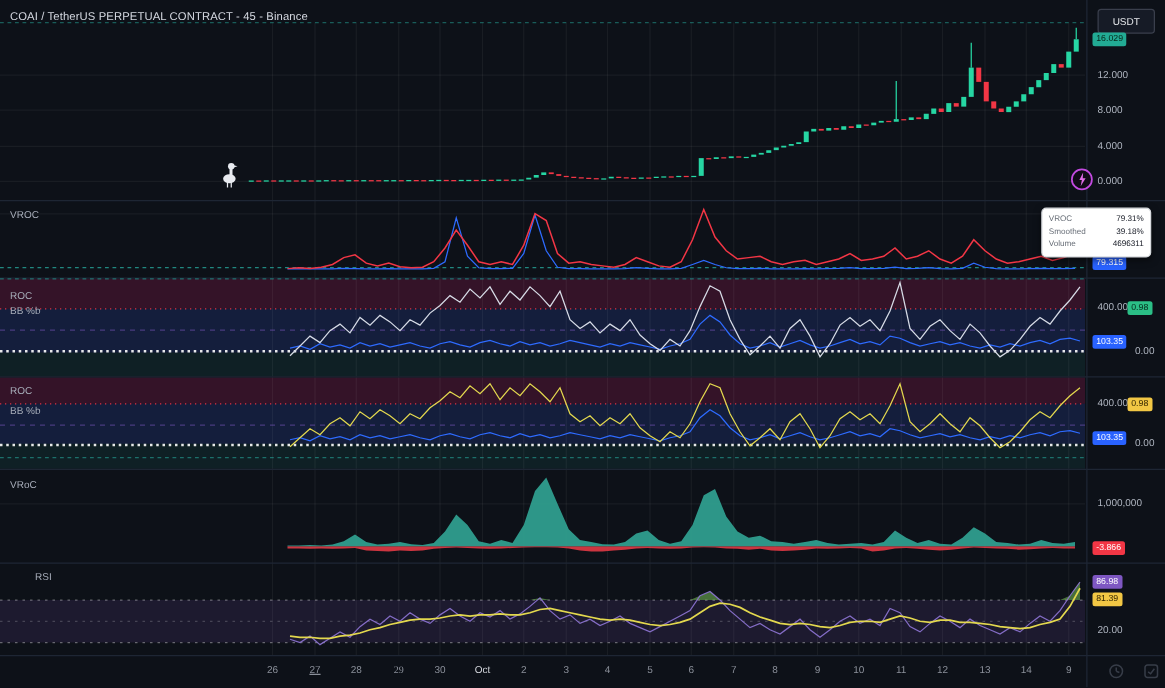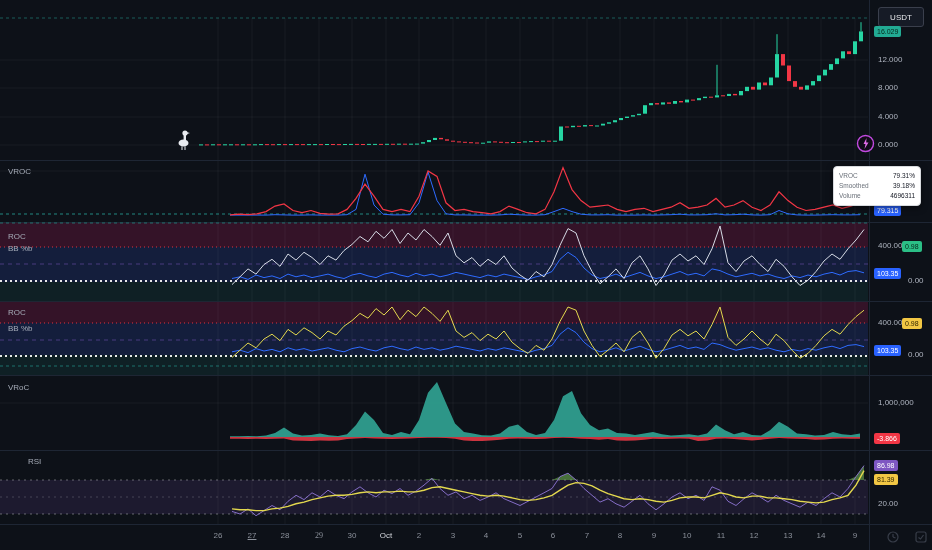--- a/index.html
+++ b/index.html
@@ -251,20 +251,21 @@
       <div class="time-label" style="left: 620px; top: 531px;">8</div>
       <div class="time-label" style="left: 654px; top: 531px;">9</div>
       <div class="time-label" style="left: 687px; top: 531px;">10</div>
       <div class="time-label" style="left: 721px; top: 531px;">11</div>
       <div class="time-label" style="left: 754px; top: 531px;">12</div>
       <div class="time-label" style="left: 788px; top: 531px;">13</div>
       <div class="time-label" style="left: 821px; top: 531px;">14</div>
       <div class="time-label" style="left: 855px; top: 531px;">9</div>
     </div>
 
+  <div class="title">COAI / TetherUS PERPETUAL CONTRACT - 45 - Binance</div>
   <div class="btn-usdt">USDT</div>
 
   <div class="pane-label" style="left:8px;top:167px;">VROC</div>
   <div class="pane-label" style="left:8px;top:232px;">ROC</div>
   <div class="pane-label" style="left:8px;top:244px;">BB %b</div>
   <div class="pane-label" style="left:8px;top:308px;">ROC</div>
   <div class="pane-label" style="left:8px;top:324px;">BB %b</div>
   <div class="pane-label" style="left:8px;top:383px;">VRoC</div>
   <div class="pane-label" style="left:8px;top:457px;padding-left:20px;">RSI</div>
 

